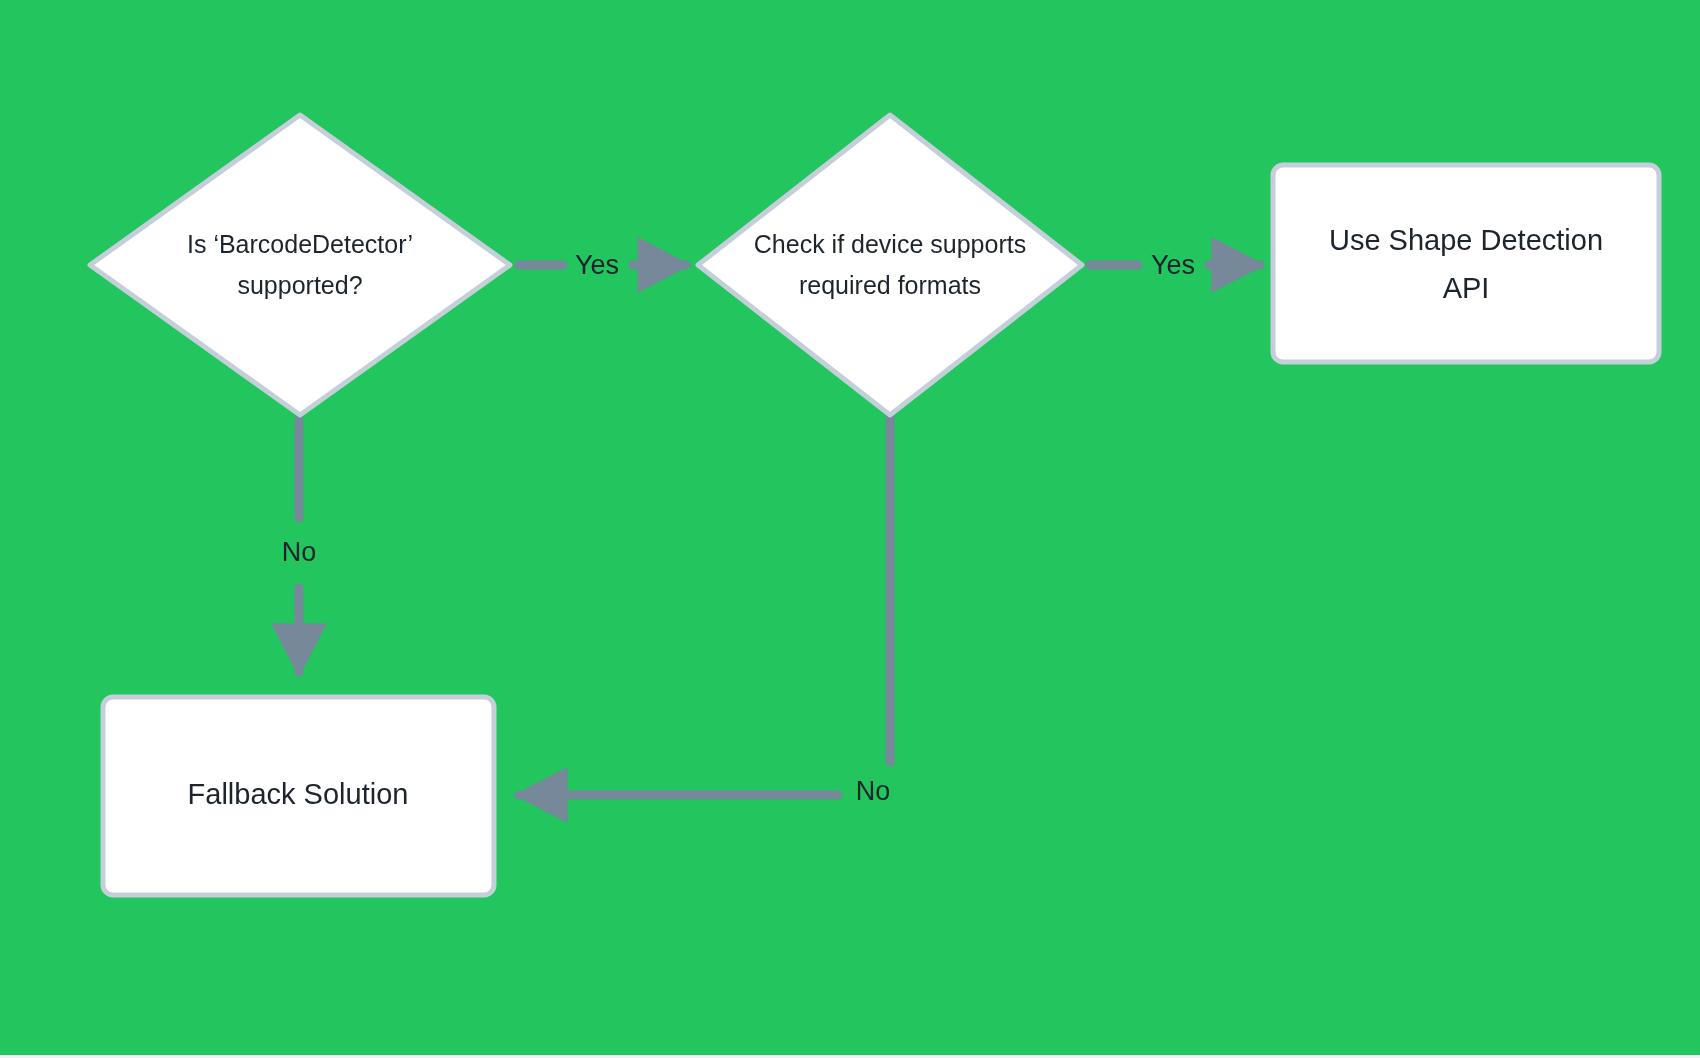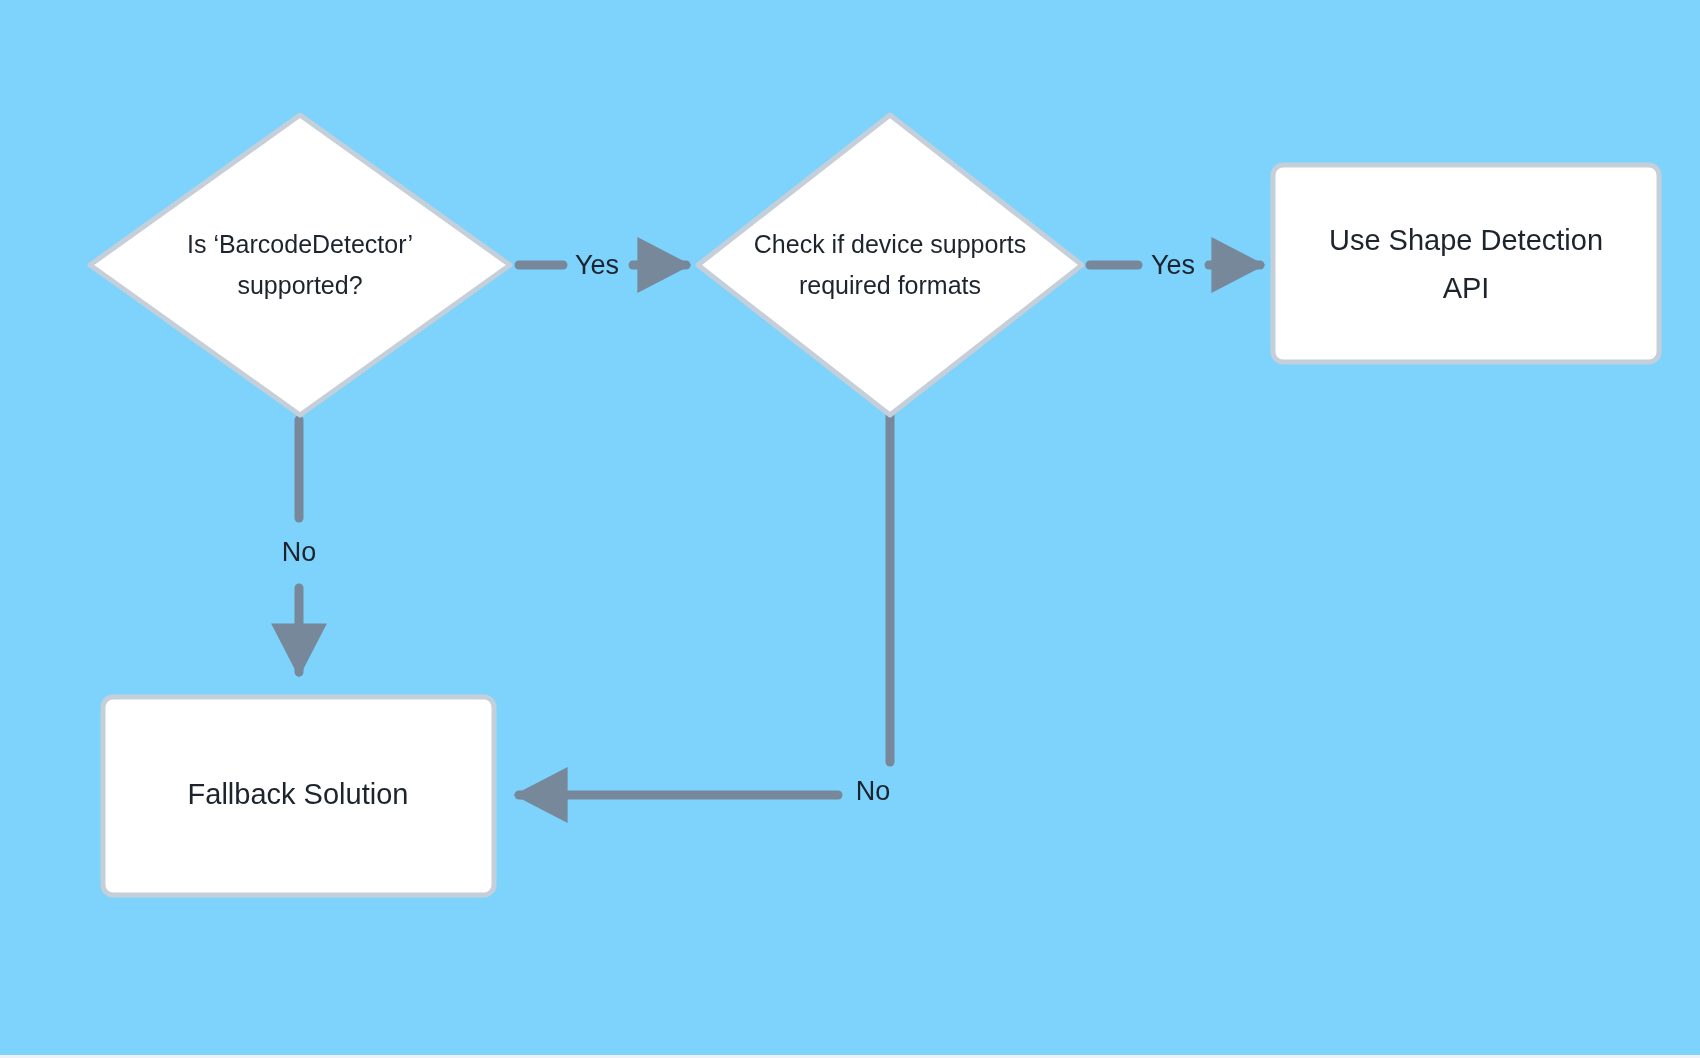--- a/index.html
+++ b/index.html
@@ -10,21 +10,21 @@
   body {
     width: 1700px;
     height: 1058px;
     font-family: "Liberation Sans", sans-serif;
     overflow: hidden;
   }
   #canvas-root {
     position: relative;
     width: 1700px;
     height: 1058px;
-    background: #7dd3fc;
+    background: #22c55e;
   }
   svg#flowchart {
     display: block;
     width: 1700px;
     height: 1058px;
   }
   .node-shape {
     fill: #ffffff;
   }
   .node-label {

